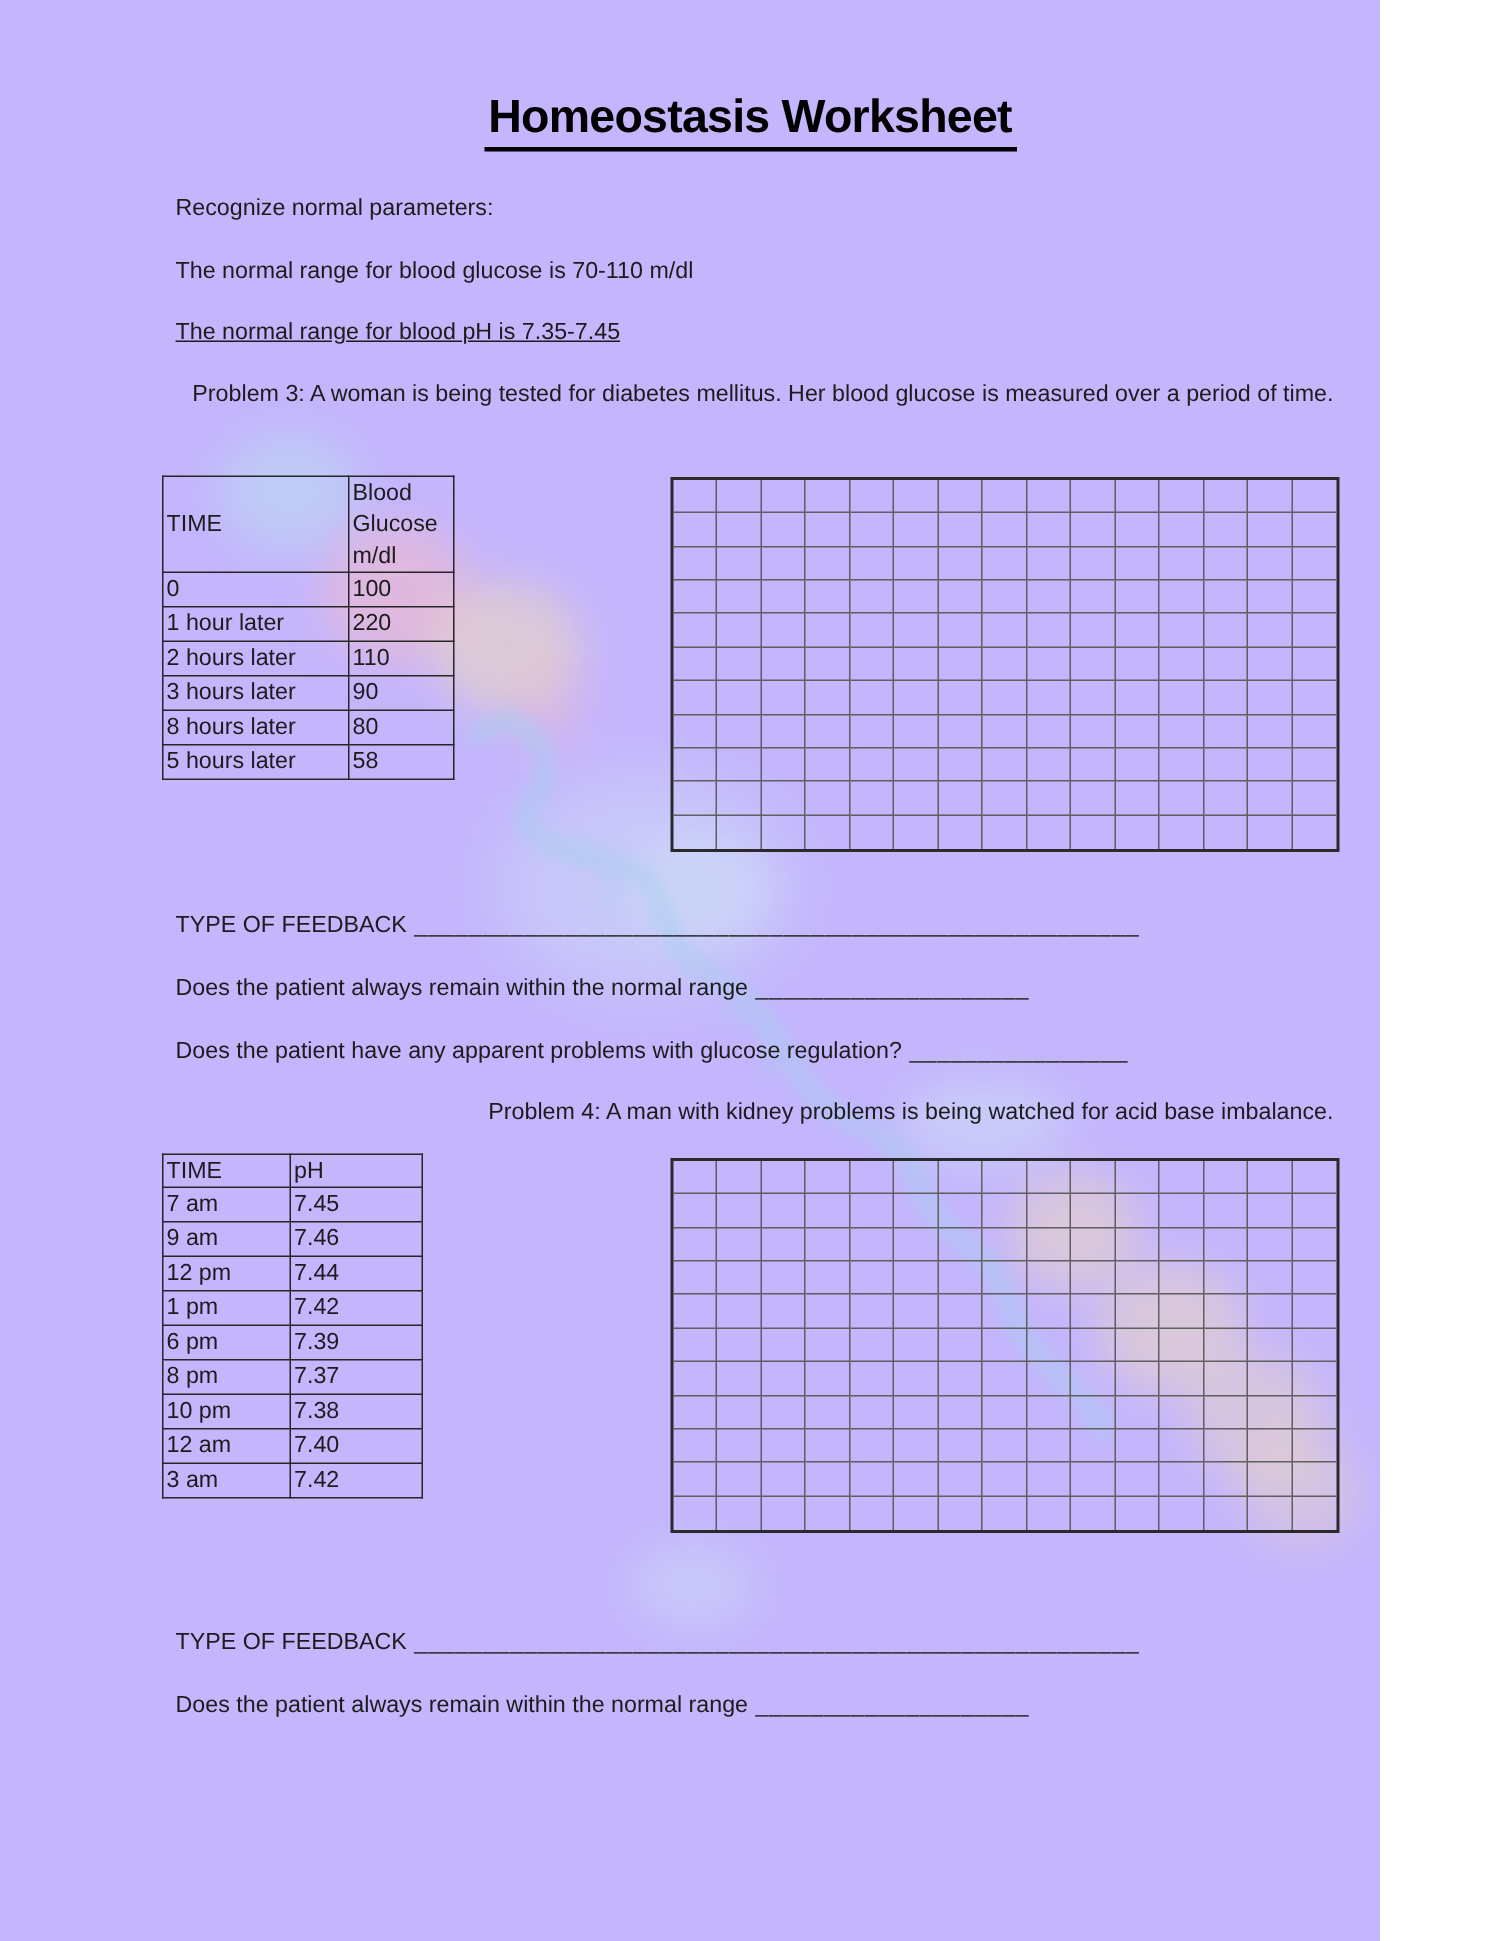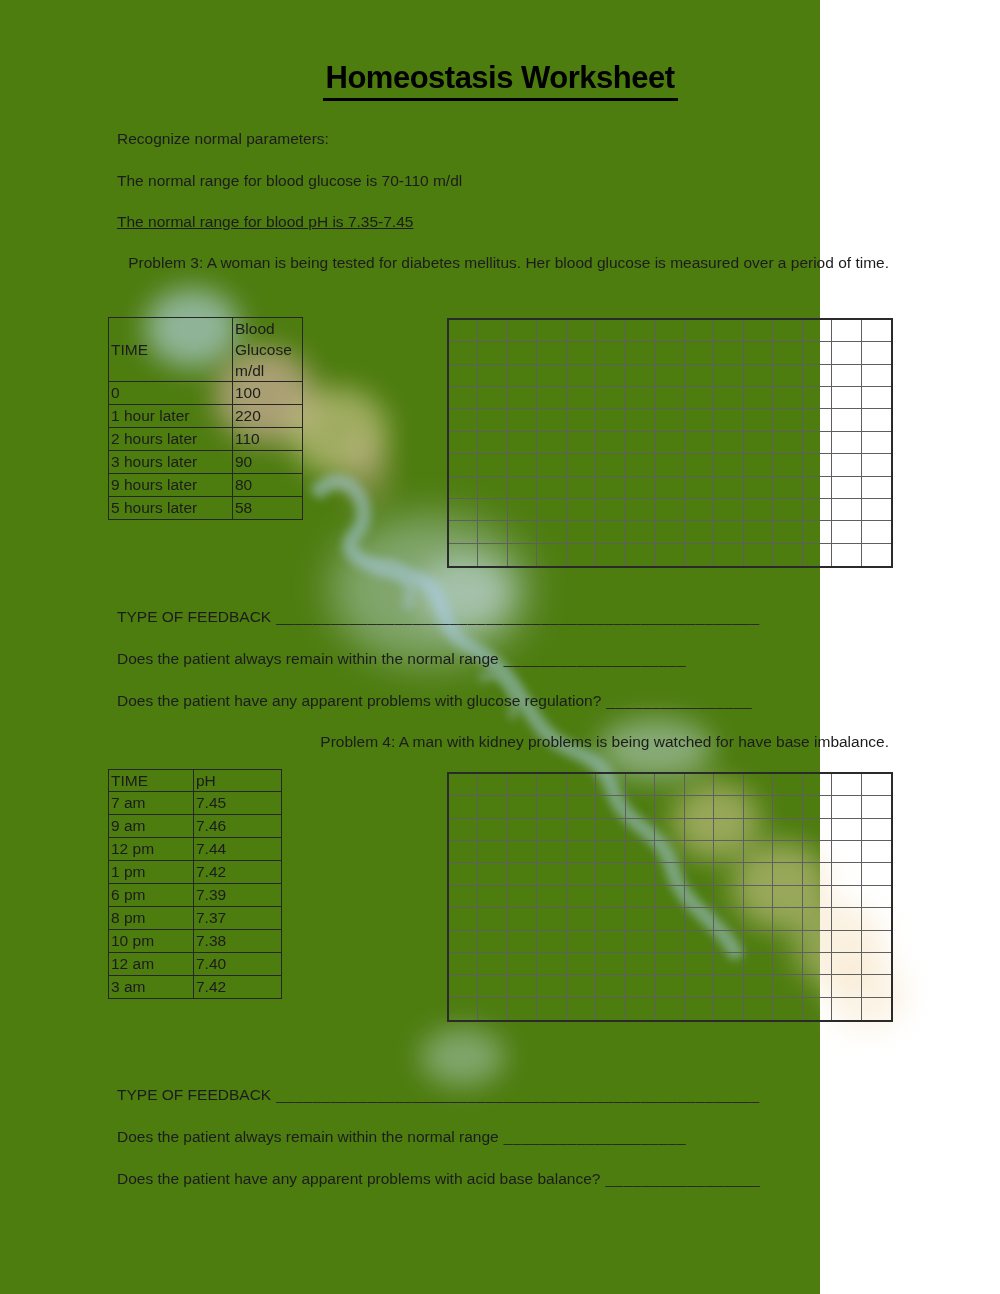--- a/index.html
+++ b/index.html
@@ -1,18 +1,18 @@
 <!DOCTYPE html>
 <html><head>
 <meta charset="utf-8">
 <style>
   * { margin:0; padding:0; box-sizing:border-box; }
   html,body { background:#ffffff; }
   body { width:1000px; height:1294px; font-family:"Liberation Sans", sans-serif; color:#1c1c1c; position:relative; overflow:hidden; }
-  .page { position:absolute; left:0; top:0; width:820px; height:1294px; background:#4d7c0f; }
+  .page { position:absolute; left:0; top:0; width:920px; height:1294px; background:#c4b5fd; }
 
   
   .watermark { position:absolute; inset:0; z-index:0; pointer-events:none; }
   .blob { position:absolute; border-radius:50%; filter:blur(14px); }
   .wm-svg { position:absolute; left:280px; top:450px; opacity:.5; }
 
   
   .content { position:absolute; inset:0; z-index:1; }
 
   .title-wrap { position:absolute; left:0; top:60px; width:1000px; text-align:center; }
@@ -101,21 +101,21 @@
           </tr>
           <tr>
             <td class="c1">2 hours later</td>
             <td class="c2">110</td>
           </tr>
           <tr>
             <td class="c1">3 hours later</td>
             <td class="c2">90</td>
           </tr>
           <tr>
-            <td class="c1">9 hours later</td>
+            <td class="c1">8 hours later</td>
             <td class="c2">80</td>
           </tr>
           <tr>
             <td class="c1">5 hours later</td>
             <td class="c2">58</td>
           </tr>
         </tbody>
     </table>
 
     <div class="grid" style="left: 447px; top: 318px; grid-template-columns: repeat(15, 1fr); grid-template-rows: repeat(11, 1fr);">
@@ -285,21 +285,21 @@
         <div class="gcell last-row"></div>
         <div class="gcell last-col last-row"></div>
       </div>
 
     <p class="txt" style="top:605px;"><span>TYPE OF FEEDBACK</span><span class="blank">_____________________________________________________</span></p>
 
     <p class="txt" style="top:647px;"><span>Does the patient always remain within the normal range</span><span class="blank">____________________</span></p>
 
     <p class="txt" style="top:689px;"><span>Does the patient have any apparent problems with glucose regulation?</span><span class="blank">________________</span></p>
 
-    <p class="txt wrap" style="top:730px;">Problem 4: A man with kidney problems is being watched for have base imbalance.</p>
+    <p class="txt wrap" style="top:730px;">Problem 4: A man with kidney problems is being watched for acid base imbalance.</p>
 
     <table class="dtable" id="ph-table" style="left:108px; top:769px;">
       <thead>
         <tr>
           <th class="c1">TIME</th>
           <th class="c2">pH</th>
         </tr>
       </thead>
       <tbody>
           <tr>
@@ -506,16 +506,15 @@
         <div class="gcell last-row"></div>
         <div class="gcell last-row"></div>
         <div class="gcell last-row"></div>
         <div class="gcell last-col last-row"></div>
       </div>
 
     <p class="txt" style="top:1083px;"><span>TYPE OF FEEDBACK</span><span class="blank">_____________________________________________________</span></p>
 
     <p class="txt" style="top:1125px;"><span>Does the patient always remain within the normal range</span><span class="blank">____________________</span></p>
 
-    <p class="txt" style="top:1167px;"><span>Does the patient have any apparent problems with acid base balance?</span><span class="blank">_________________</span></p>
 
   </div>
 </div>
 
 </body></html>

